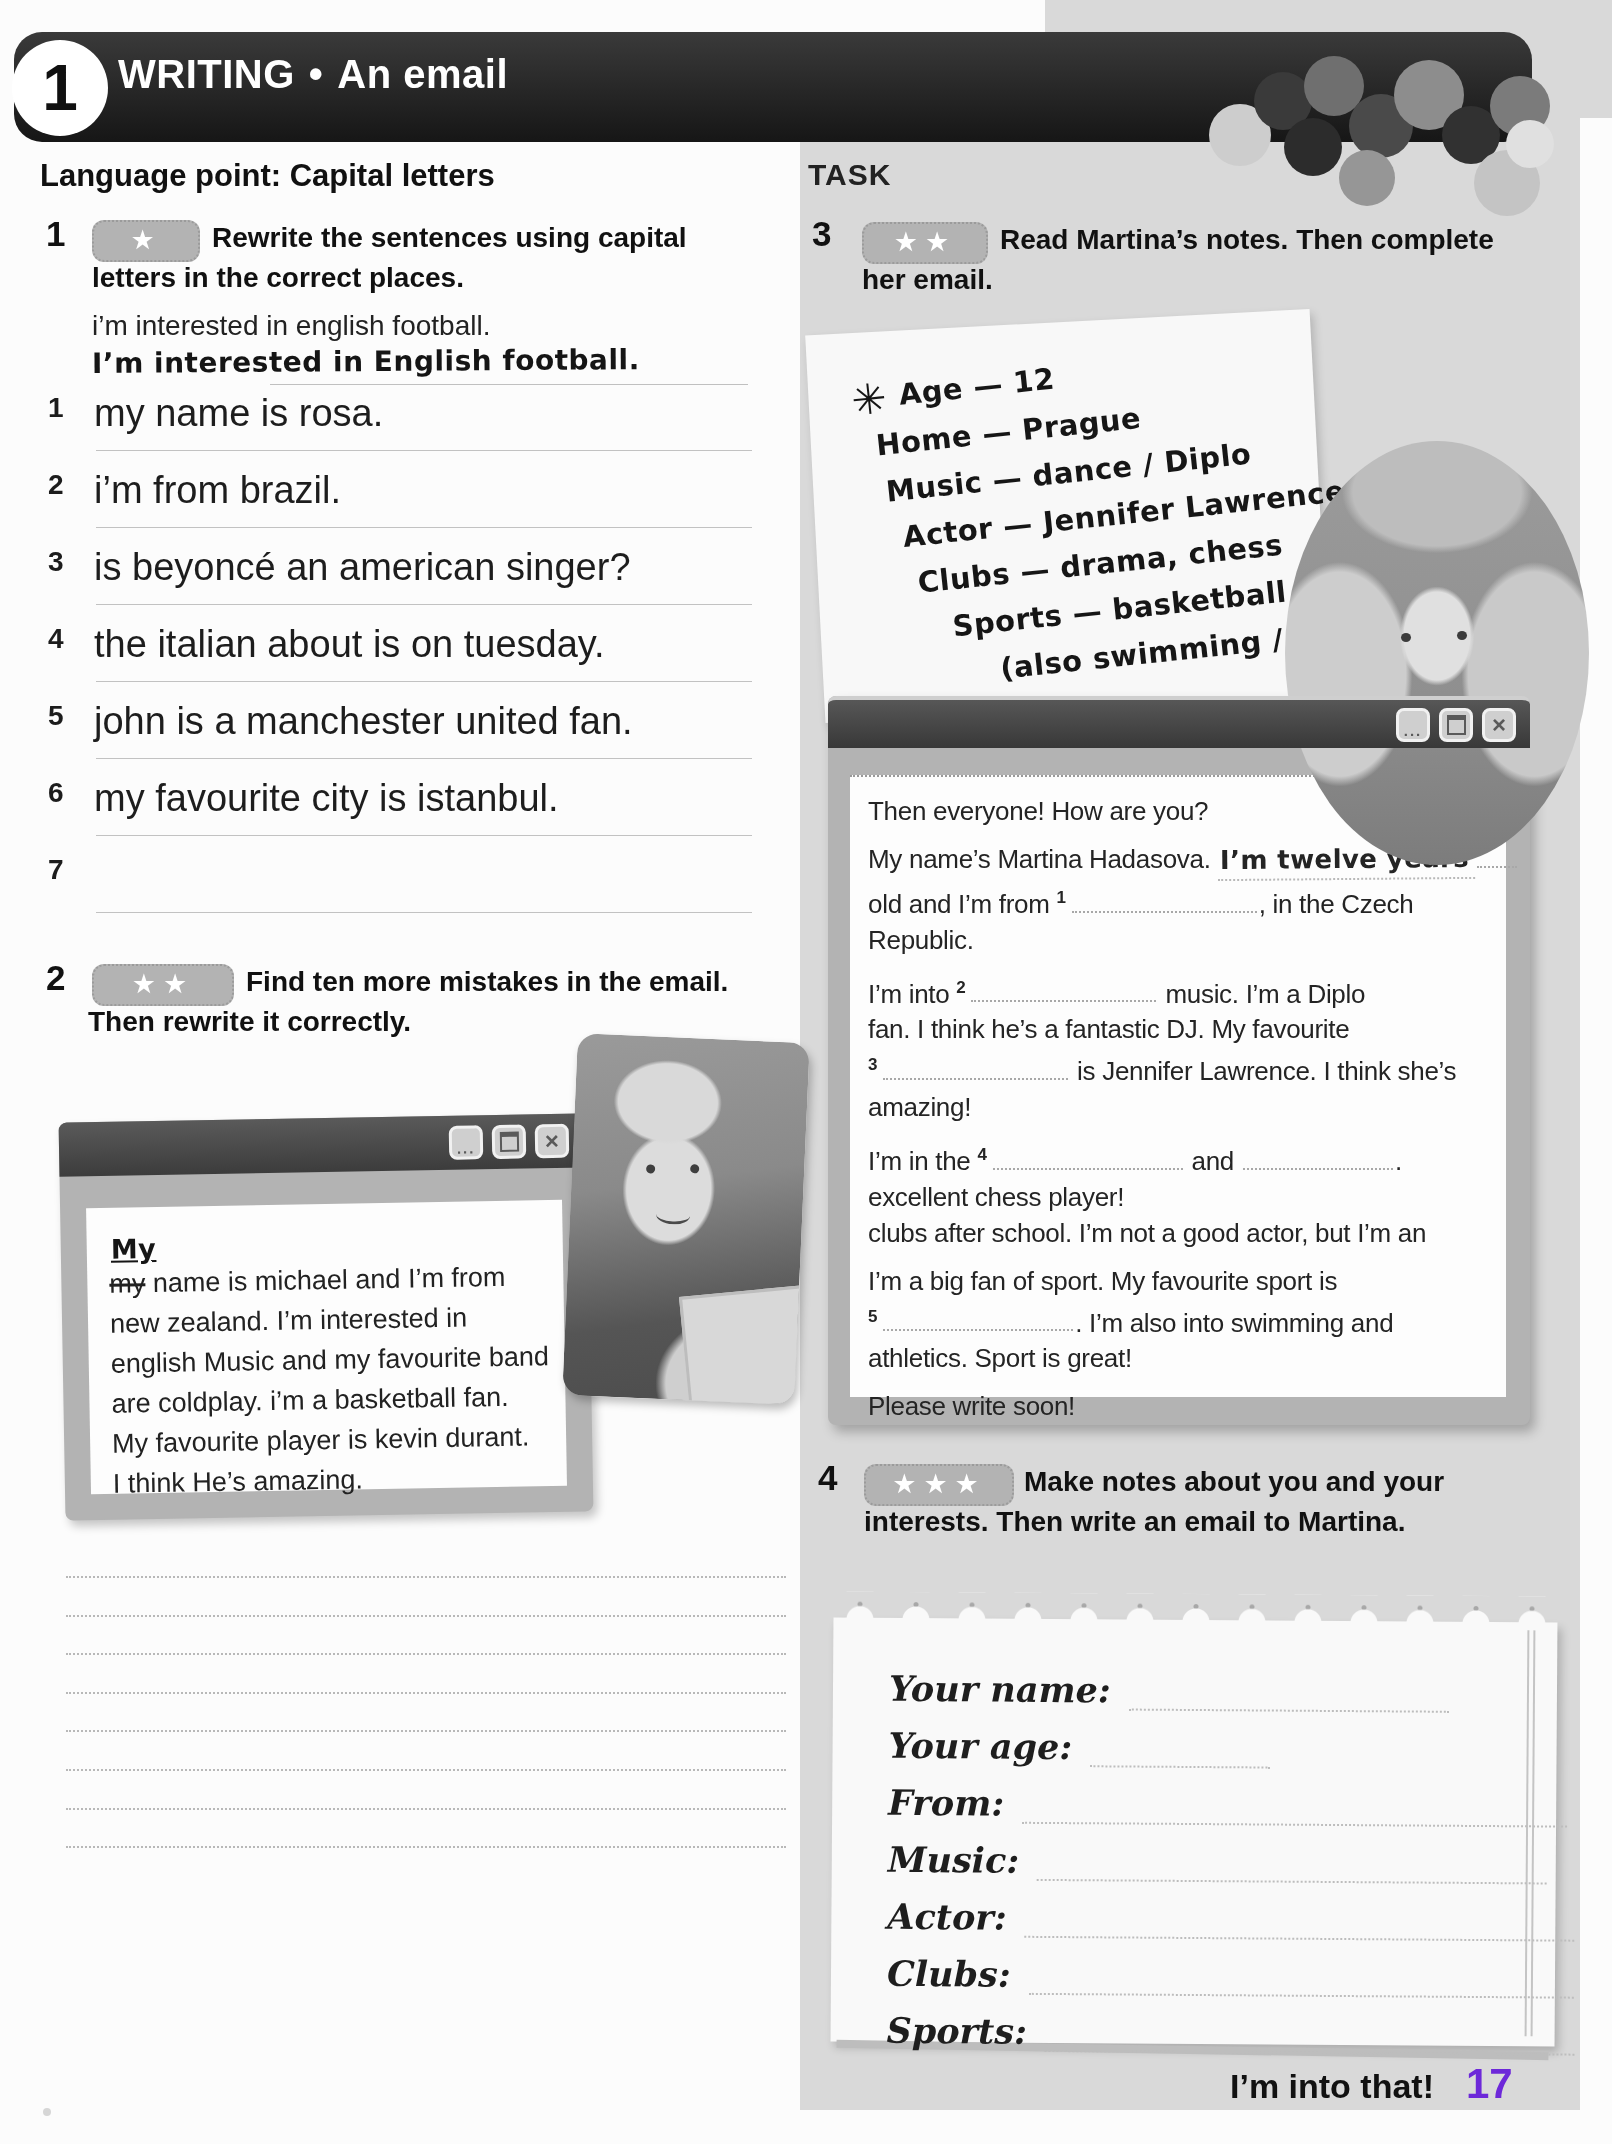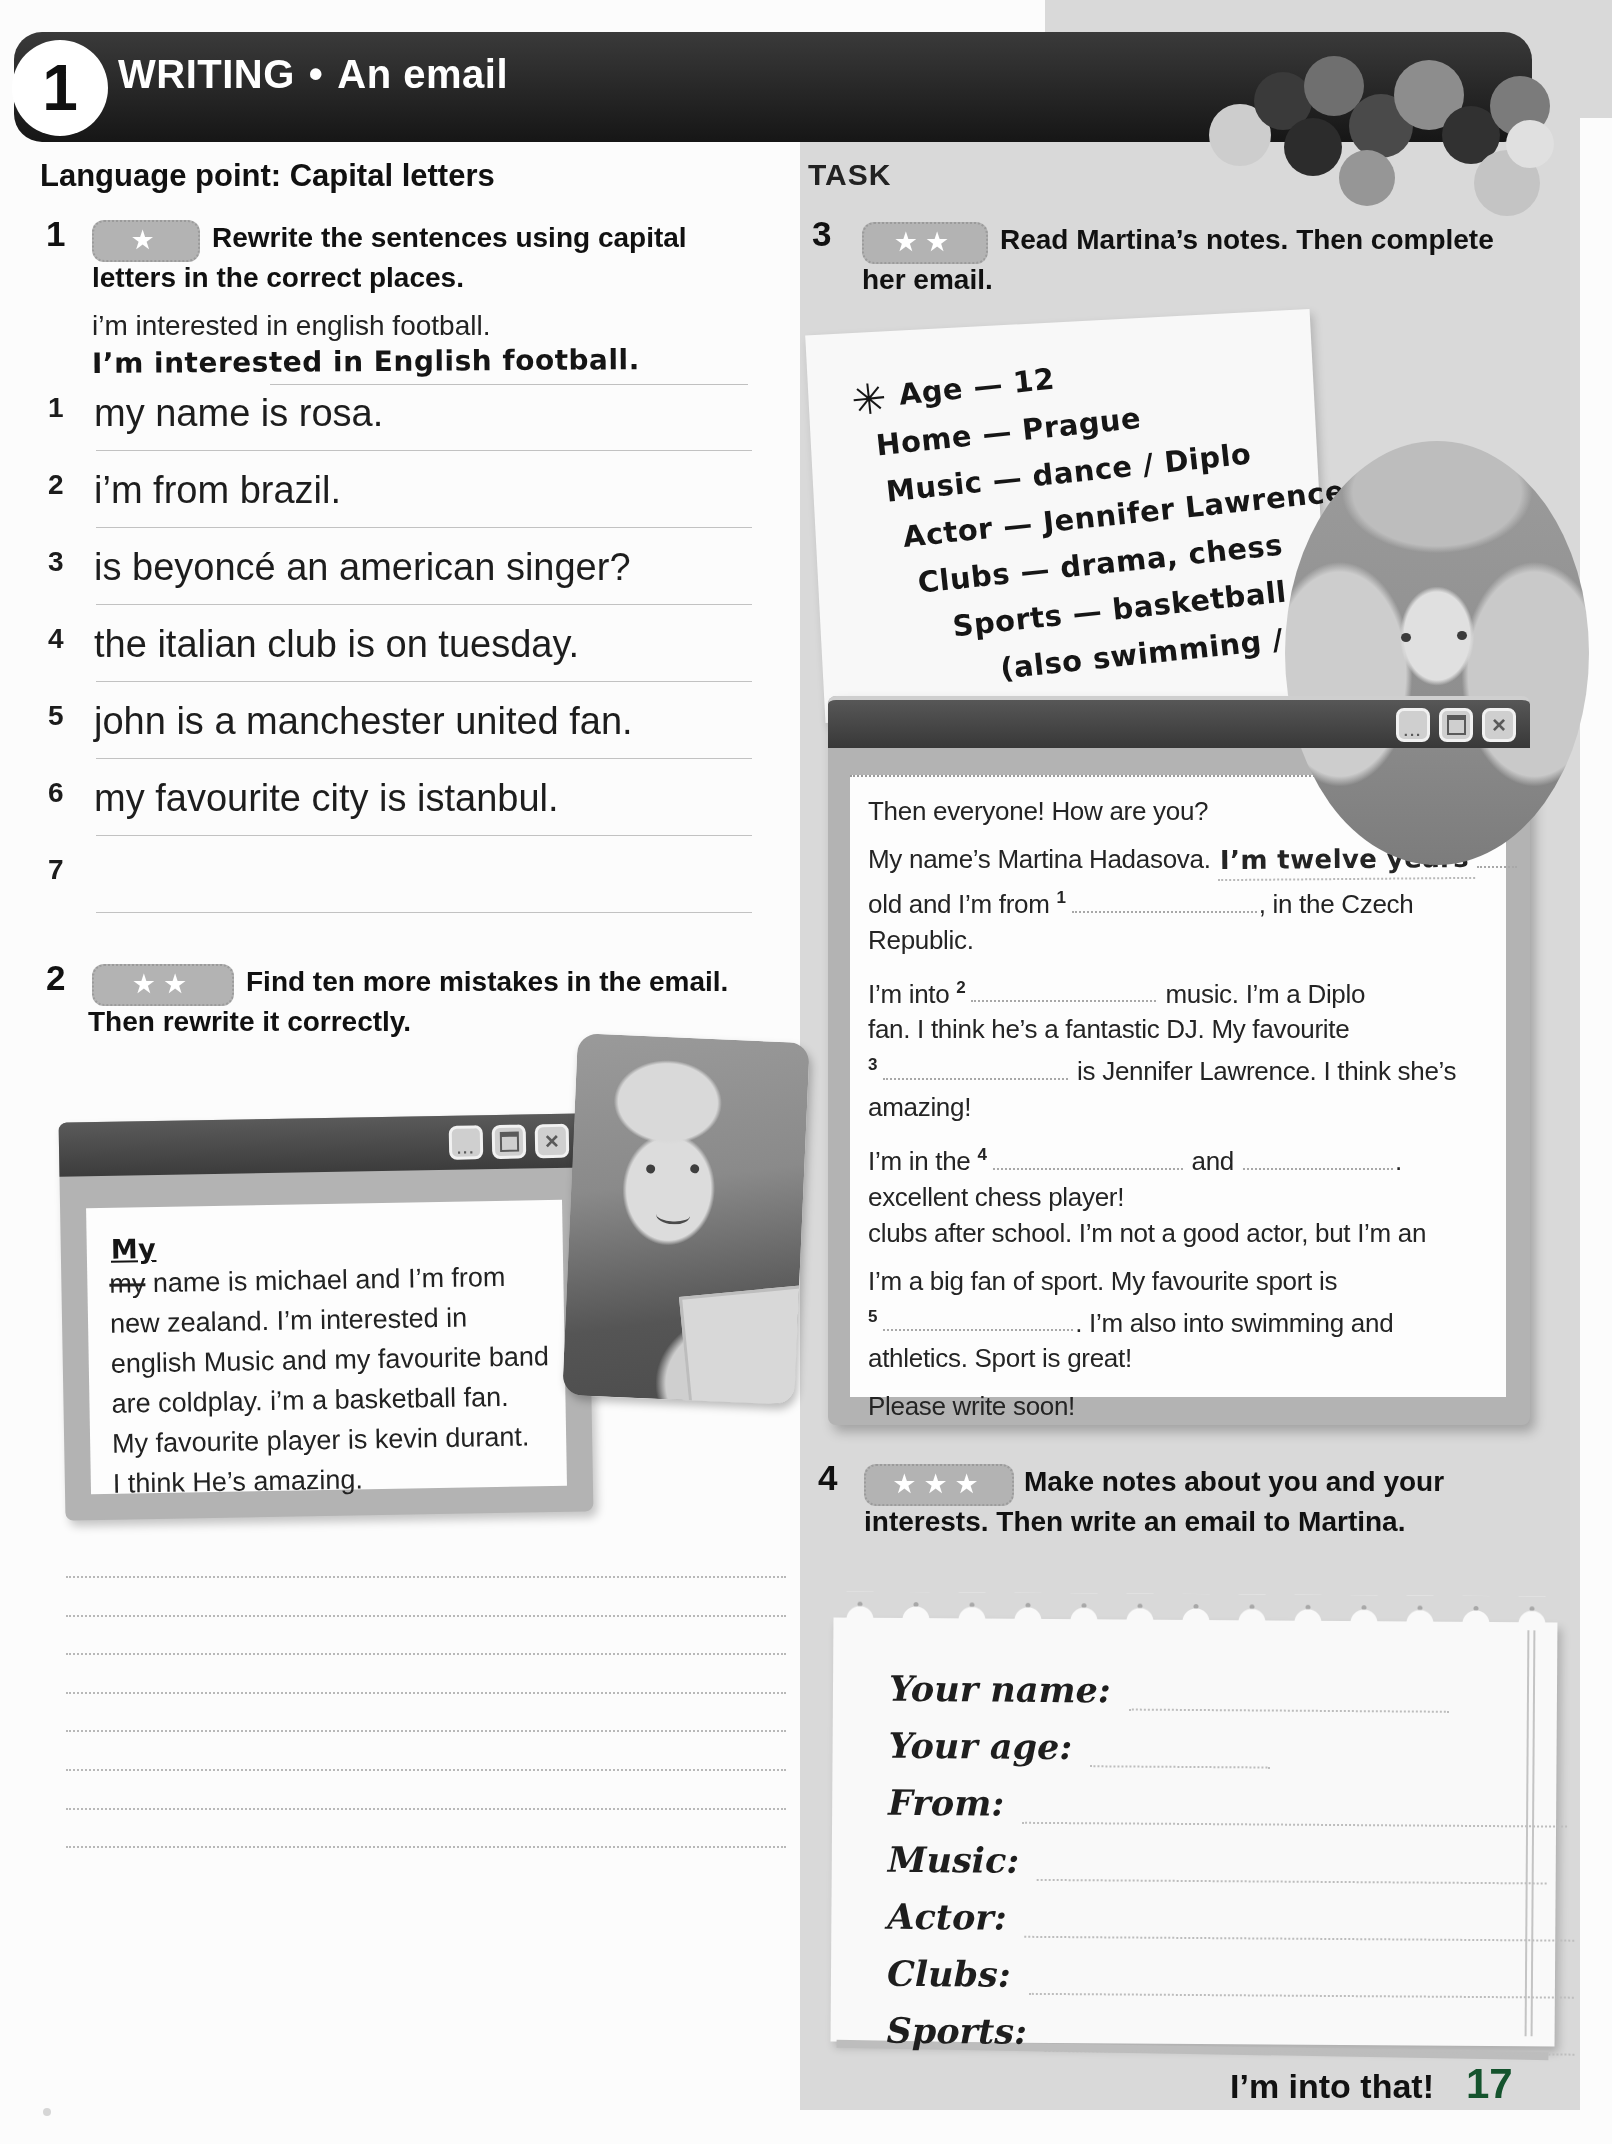--- a/index.html
+++ b/index.html
@@ -128,21 +128,21 @@
               transform:rotate(.6deg);}
   .pad-fields{position:absolute;left:56px;top:34px;}
   .pad-row{display:flex;align-items:flex-end;height:57px;}
   .pad-label{font-family:"DejaVu Serif",serif;font-style:italic;font-weight:600;font-size:35px;
              color:#1e1e1e;margin-right:18px;white-space:nowrap;}
   .pad-dots{display:inline-block;height:30px;border-bottom:2px dotted #bdbdbd;}
 
   
   .footer{position:absolute;left:1230px;top:2060px;display:flex;align-items:baseline;gap:32px;z-index:2;}
   .footer .ft{font-size:34px;font-weight:800;color:#111;}
-  .footer .pn{font-size:42px;font-weight:800;color:#14532d;}
+  .footer .pn{font-size:42px;font-weight:800;color:#6d28d9;}
 </style>
 </head>
 <body>
 
 <div class="page">
 
   <div class="gray-main"></div>
   <div class="gray-top"></div>
   <div class="speck"></div>
 
@@ -190,21 +190,21 @@
         <span class="q-text">i’m from brazil.</span>
         <div class="q-line"></div>
       </div>
       <div class="q-item" style="top: 154px;">
         <span class="q-num">3</span>
         <span class="q-text">is beyoncé an american singer?</span>
         <div class="q-line"></div>
       </div>
       <div class="q-item" style="top: 231px;">
         <span class="q-num">4</span>
-        <span class="q-text">the italian club is on tuesday.</span>
+        <span class="q-text">the italian about is on tuesday.</span>
         <div class="q-line"></div>
       </div>
       <div class="q-item" style="top: 308px;">
         <span class="q-num">5</span>
         <span class="q-text">john is a manchester united fan.</span>
         <div class="q-line"></div>
       </div>
       <div class="q-item" style="top: 385px;">
         <span class="q-num">6</span>
         <span class="q-text">my favourite city is istanbul.</span>

